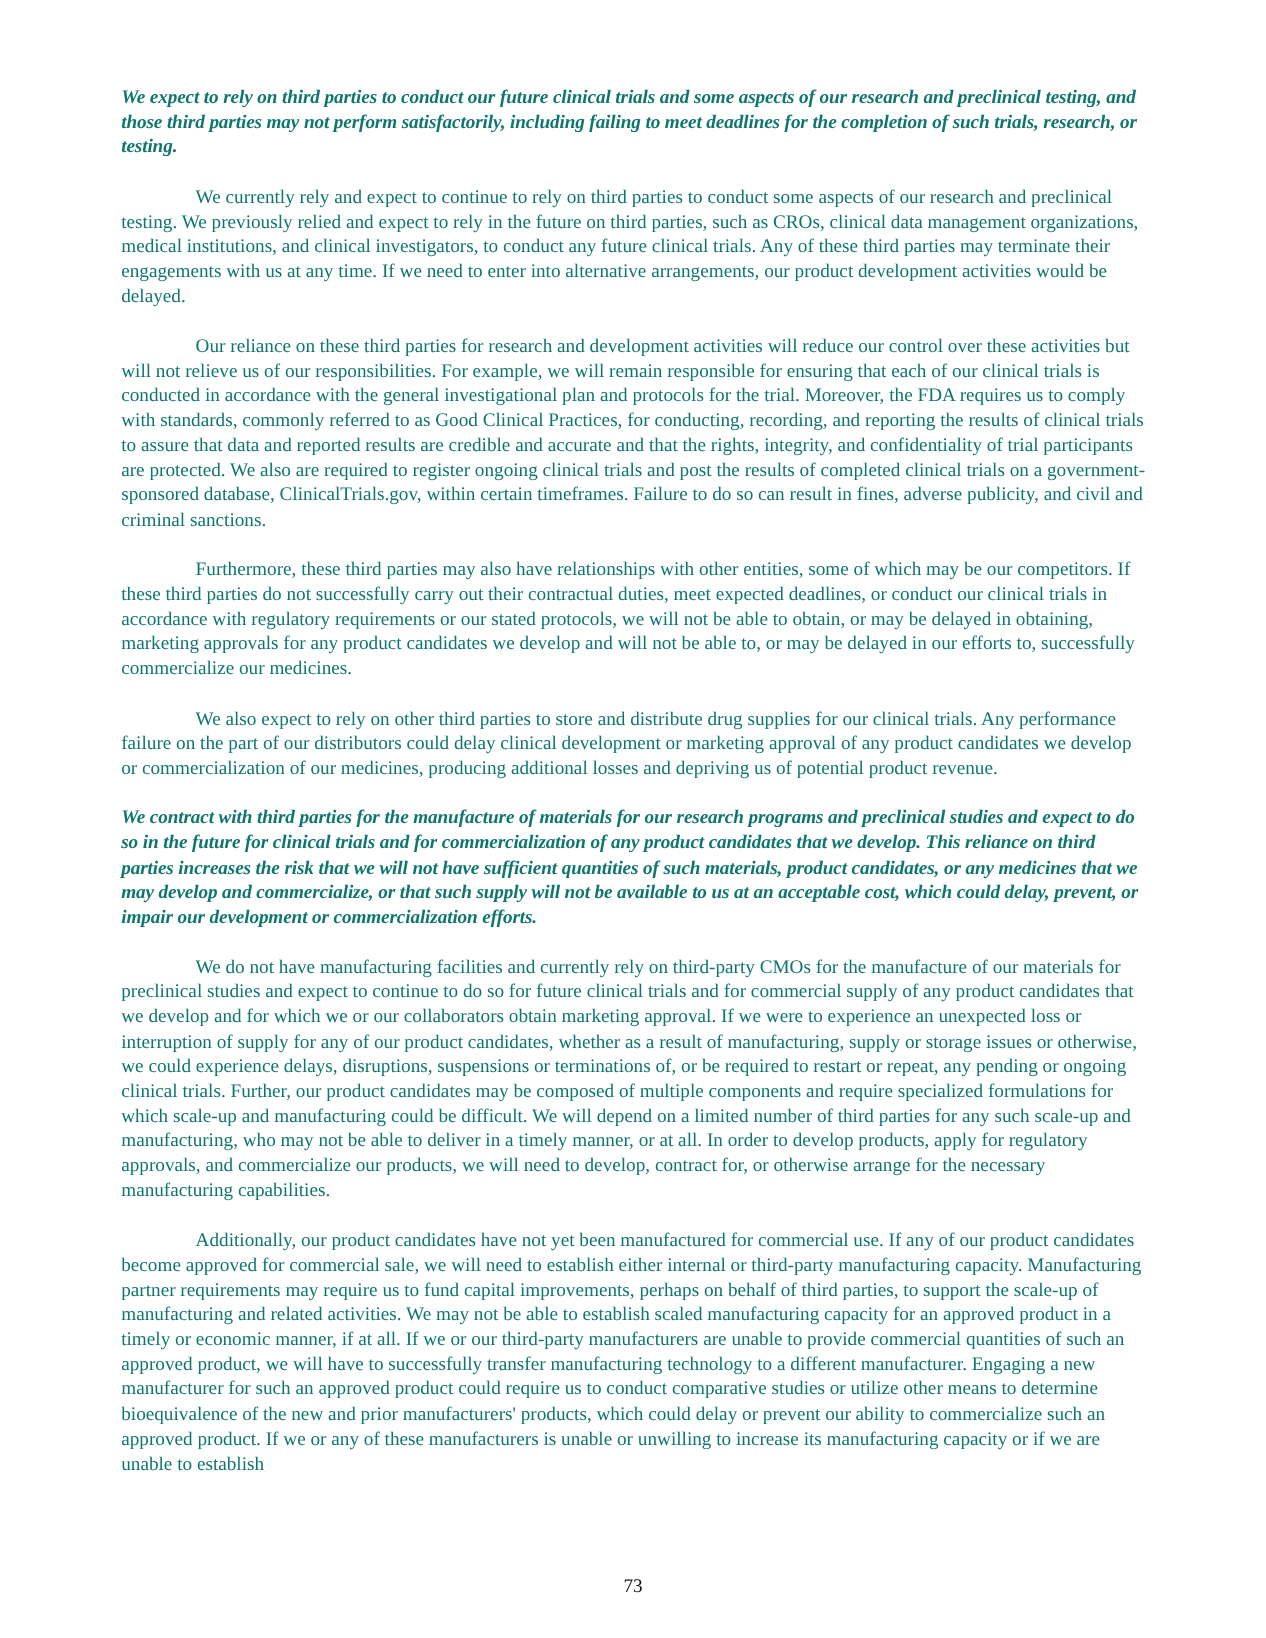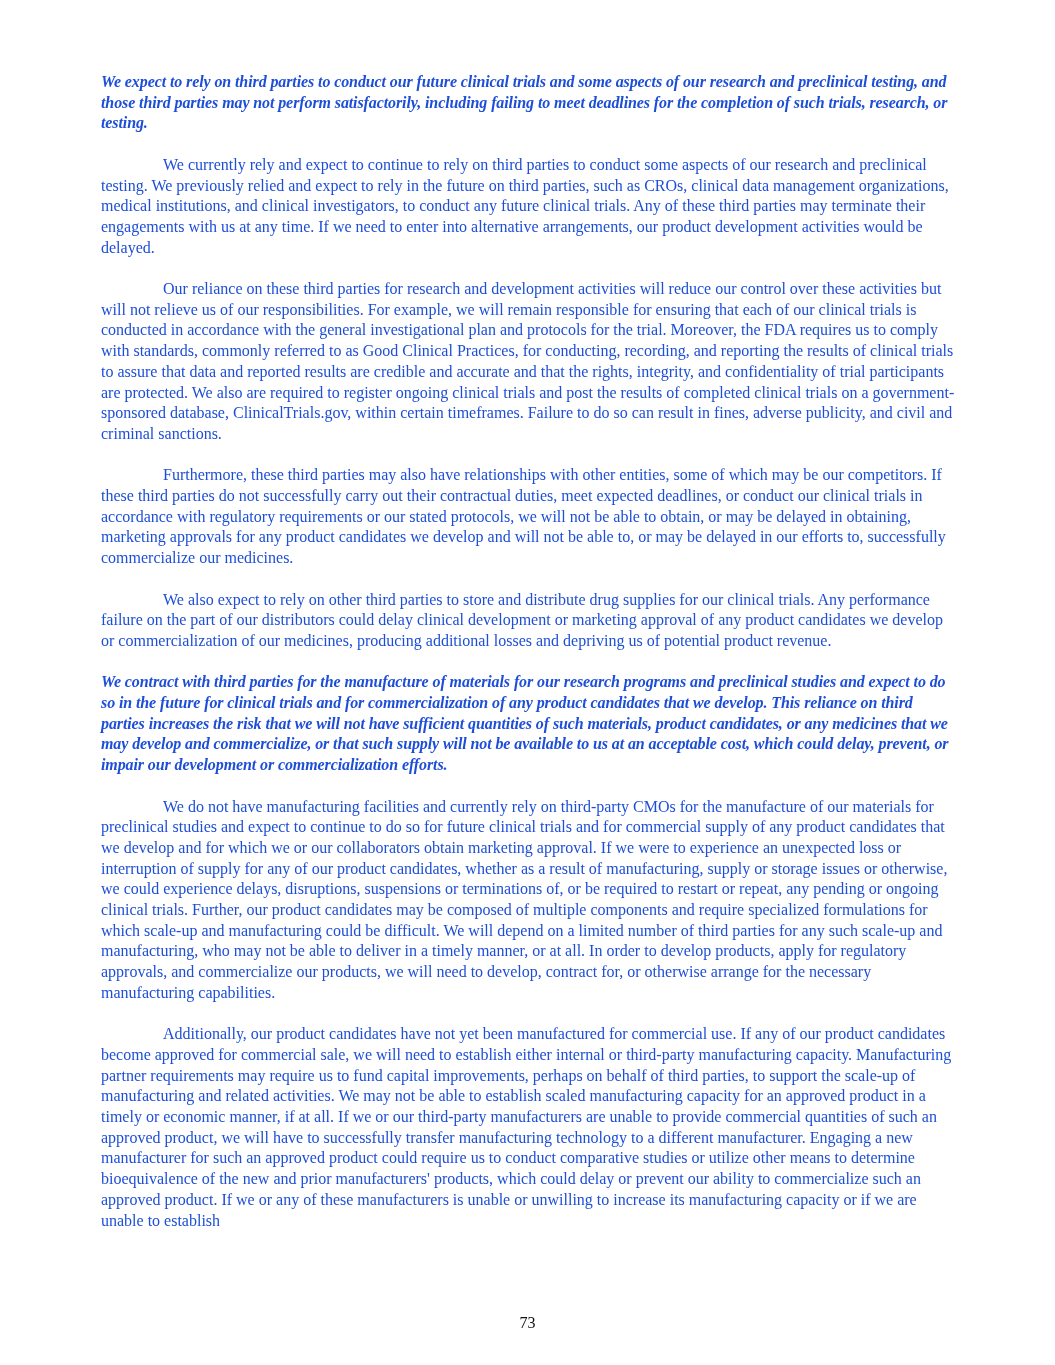--- a/index.html
+++ b/index.html
@@ -14,21 +14,21 @@
       overflow: hidden;
     }
     .page {
       position: absolute;
       left: 101px;
       top: 72px;
       width: 856px;
       font-family: "Liberation Serif", "DejaVu Serif", serif;
       font-size: 16px;
       line-height: 20.7px;
-      color: #1d4ed8;
+      color: #0f766e;
     }
     .heading {
       font-weight: bold;
       font-style: italic;
       margin: 0 0 20.7px 0;
       letter-spacing: -0.1px;
     }
     .para {
       margin: 0 0 20.7px 0;
       text-indent: 62px;

